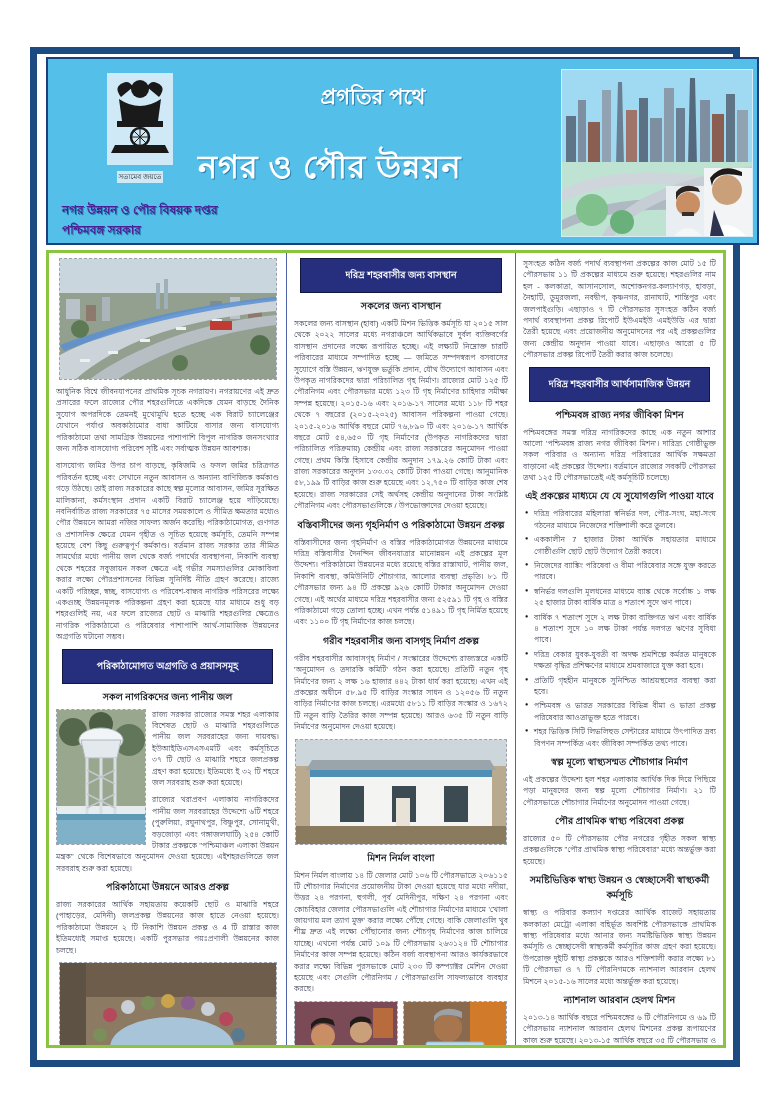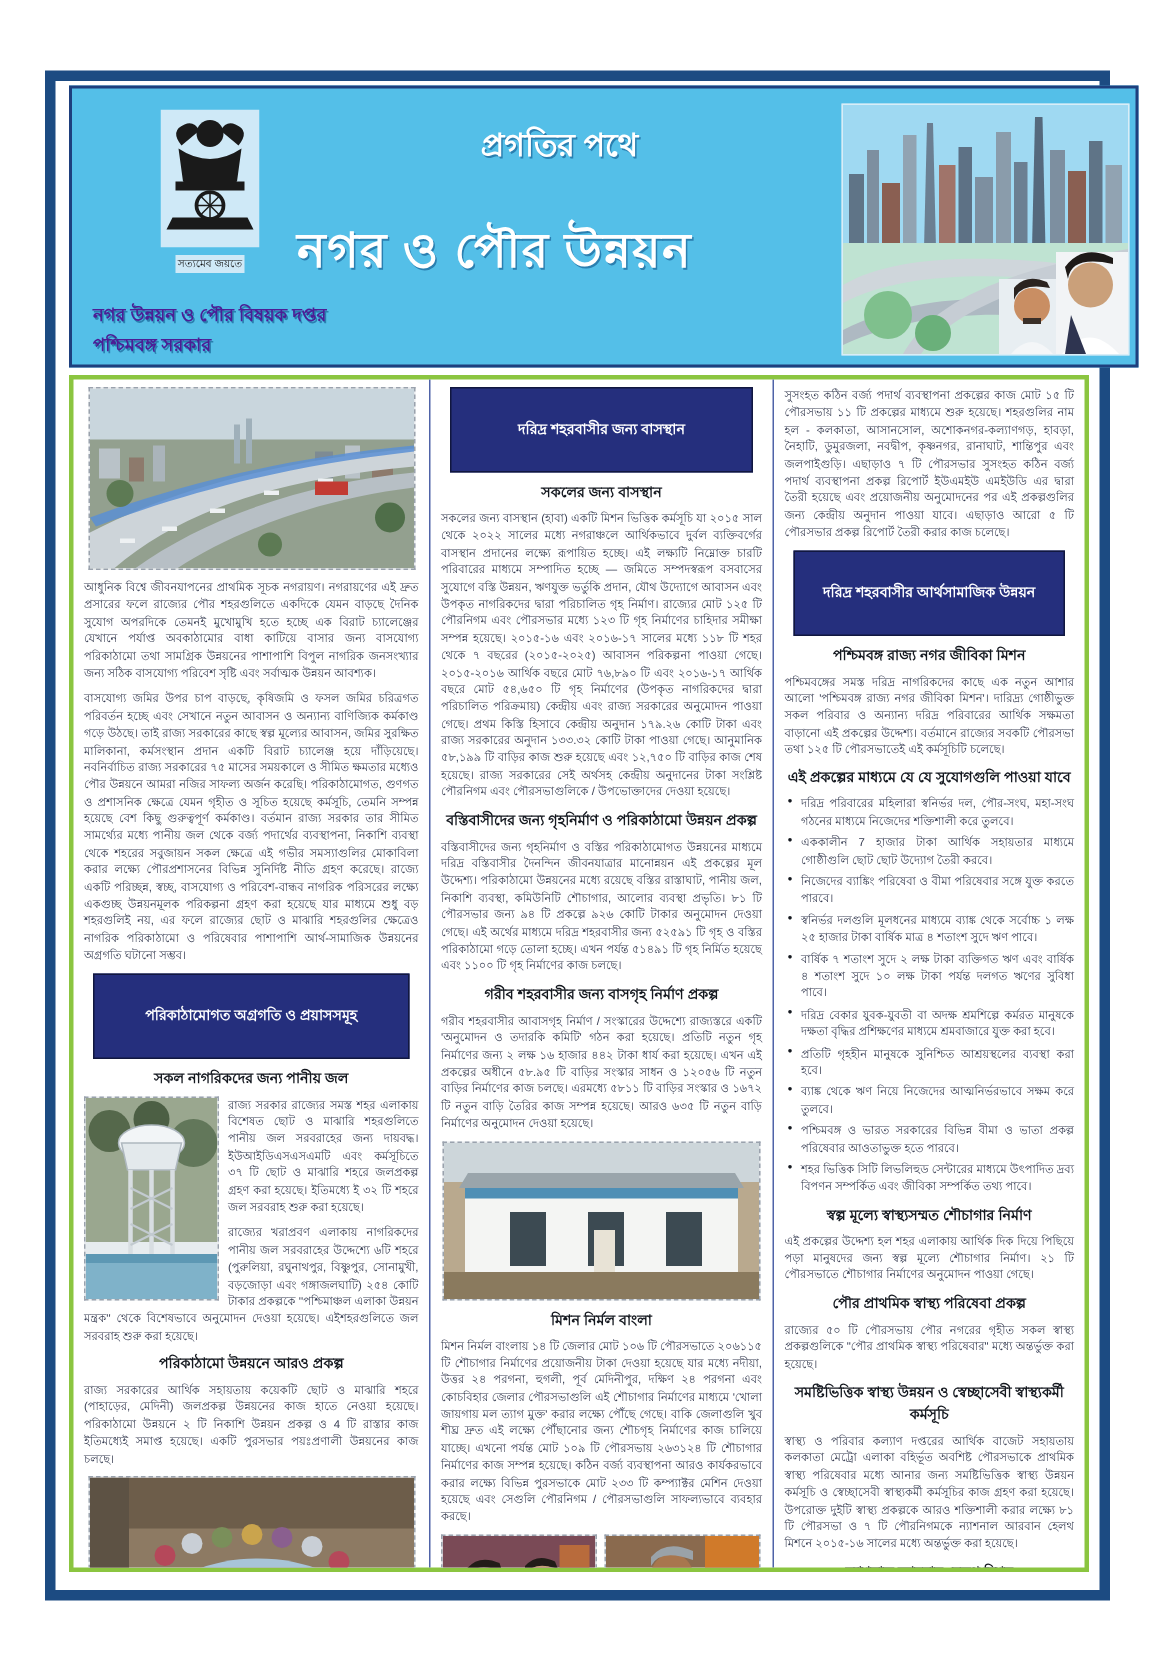--- a/index.html
+++ b/index.html
@@ -25,21 +25,21 @@
   .collage{position:absolute;right:4px;top:10px;width:192px;height:168px;
     border:1px solid #d9edf7;box-sizing:border-box;overflow:hidden;background:#9fd9f2;}
   
   .content-box{position:absolute;left:46px;top:250px;width:680px;height:798px;
     border:3px solid #8bc540;box-sizing:border-box;background:#ffffff;display:flex;}
   .col{box-sizing:border-box;padding:5px 7px 4px 7px;overflow:hidden;height:100%;}
   .col-left{width:237px;}
   .col-mid{width:230px;border-left:1px solid #4f63a8;border-right:1px solid #4f63a8;}
   .col-right{width:207px;}
   .banner{background:#252f7d;color:#ffffff;font-weight:bold;font-size:9.5px;
-    text-align:center;padding:20px 2px;margin:5px 6px 6px 6px;border:1px solid #11173f;}
+    text-align:center;padding:9px 2px;margin:5px 6px 6px 6px;border:1px solid #11173f;}
   .sub-head{font-weight:bold;font-size:9.5px;text-align:center;color:#14181f;margin:6px 0 4px 0;}
   .para{font-size:7.6px;line-height:1.5;text-align:justify;margin:0 0 6px 0;color:#373d52;}
   .photo{border:1px dashed #9aa2ad;background:#e8ebee;box-sizing:border-box;
     box-shadow:0 0 0 1px #f2f4f6 inset;margin:0 auto 6px auto;overflow:hidden;}
   .photo svg{display:block;}
   .float-left{float:left;margin:0 6px 2px 0;}
   ul.bullets{margin:0 0 6px 0;padding:0 0 0 2px;list-style:none;}
   ul.bullets li{font-size:7.6px;line-height:1.5;text-align:justify;color:#373d52;
     padding-left:9px;position:relative;margin-bottom:3px;}
   ul.bullets li:before{content:"●";position:absolute;left:0;top:0;font-size:5.5px;color:#14181f;}
@@ -284,21 +284,20 @@
     <p class="para">পশ্চিমবঙ্গের সমস্ত দরিদ্র নাগরিকদের কাছে এক নতুন আশার আলো 'পশ্চিমবঙ্গ রাজ্য নগর জীবিকা মিশন'। দারিদ্র্য গোষ্ঠীভুক্ত সকল পরিবার ও অন্যান্য দরিদ্র পরিবারের আর্থিক সক্ষমতা বাড়ানো এই প্রকল্পের উদ্দেশ্য। বর্তমানে রাজ্যের সবকটি পৌরসভা তথা ১২৫ টি পৌরসভাতেই এই কর্মসূচিটি চলেছে।</p>
     <div class="sub-head">এই প্রকল্পের মাধ্যমে যে যে সুযোগগুলি পাওয়া যাবে</div>
     <ul class="bullets">
       <li>দরিদ্র পরিবারের মহিলারা স্বনির্ভর দল, পৌর-সংঘ, মহা-সংঘ গঠনের মাধ্যমে নিজেদের শক্তিশালী করে তুলবে।</li>
       <li>এককালীন 7 হাজার টাকা আর্থিক সহায়তার মাধ্যমে গোষ্ঠীগুলি ছোট ছোট উদ্যোগ তৈরী করবে।</li>
       <li>নিজেদের ব্যাঙ্কিং পরিষেবা ও বীমা পরিষেবার সঙ্গে যুক্ত করতে পারবে।</li>
       <li>স্বনির্ভর দলগুলি মূলধনের মাধ্যমে ব্যাঙ্ক থেকে সর্বোচ্চ ১ লক্ষ ২৫ হাজার টাকা বার্ষিক মাত্র ৪ শতাংশ সুদে ঋণ পাবে।</li>
       <li>বার্ষিক ৭ শতাংশ সুদে ২ লক্ষ টাকা ব্যক্তিগত ঋণ এবং বার্ষিক ৪ শতাংশ সুদে ১০ লক্ষ টাকা পর্যন্ত দলগত ঋণের সুবিধা পাবে।</li>
       <li>দরিদ্র বেকার যুবক-যুবতী বা অদক্ষ শ্রমশিল্পে কর্মরত মানুষকে দক্ষতা বৃদ্ধির প্রশিক্ষণের মাধ্যমে শ্রমবাজারে যুক্ত করা হবে।</li>
       <li>প্রতিটি গৃহহীন মানুষকে সুনিশ্চিত আশ্রয়স্থলের ব্যবস্থা করা হবে।</li>
-      <li>ব্যাঙ্ক থেকে ঋণ নিয়ে নিজেদের আত্মনির্ভরভাবে সক্ষম করে তুলবে।</li>
       <li>পশ্চিমবঙ্গ ও ভারত সরকারের বিভিন্ন বীমা ও ভাতা প্রকল্প পরিষেবার আওতাভুক্ত হতে পারবে।</li>
       <li>শহর ভিত্তিক সিটি লিভলিহুড সেন্টারের মাধ্যমে উৎপাদিত দ্রব্য বিপণন সম্পর্কিত এবং জীবিকা সম্পর্কিত তথ্য পাবে।</li>
     </ul>
     <div class="sub-head">স্বল্প মূল্যে স্বাস্থ্যসম্মত শৌচাগার নির্মাণ</div>
     <p class="para">এই প্রকল্পের উদ্দেশ্য হল শহর এলাকায় আর্থিক দিক দিয়ে পিছিয়ে পড়া মানুষদের জন্য স্বল্প মূল্যে শৌচাগার নির্মাণ। ২১ টি পৌরসভাতে শৌচাগার নির্মাণের অনুমোদন পাওয়া গেছে।</p>
     <div class="sub-head">পৌর প্রাথমিক স্বাস্থ্য পরিষেবা প্রকল্প</div>
     <p class="para">রাজ্যের ৫০ টি পৌরসভায় পৌর নগরের গৃহীত সকল স্বাস্থ্য প্রকল্পগুলিকে "পৌর প্রাথমিক স্বাস্থ্য পরিষেবার" মধ্যে অন্তর্ভুক্ত করা হয়েছে।</p>
     <div class="sub-head">সমষ্টিভিত্তিক স্বাস্থ্য উন্নয়ন ও স্বেচ্ছাসেবী স্বাস্থ্যকর্মী কর্মসূচি</div>
     <p class="para">স্বাস্থ্য ও পরিবার কল্যাণ দপ্তরের আর্থিক বাজেট সহায়তায় কলকাতা মেট্রো এলাকা বহির্ভূত অবশিষ্ট পৌরসভাকে প্রাথমিক স্বাস্থ্য পরিষেবার মধ্যে আনার জন্য সমষ্টিভিত্তিক স্বাস্থ্য উন্নয়ন কর্মসূচি ও স্বেচ্ছাসেবী স্বাস্থ্যকর্মী কর্মসূচির কাজ গ্রহণ করা হয়েছে। উপরোক্ত দুইটি স্বাস্থ্য প্রকল্পকে আরও শক্তিশালী করার লক্ষ্যে ৮১ টি পৌরসভা ও ৭ টি পৌরনিগমকে ন্যাশনাল আরবান হেলথ মিশনে ২০১৫-১৬ সালের মধ্যে অন্তর্ভুক্ত করা হয়েছে।</p>
     <div class="sub-head">ন্যাশনাল আরবান হেলথ মিশন</div>

